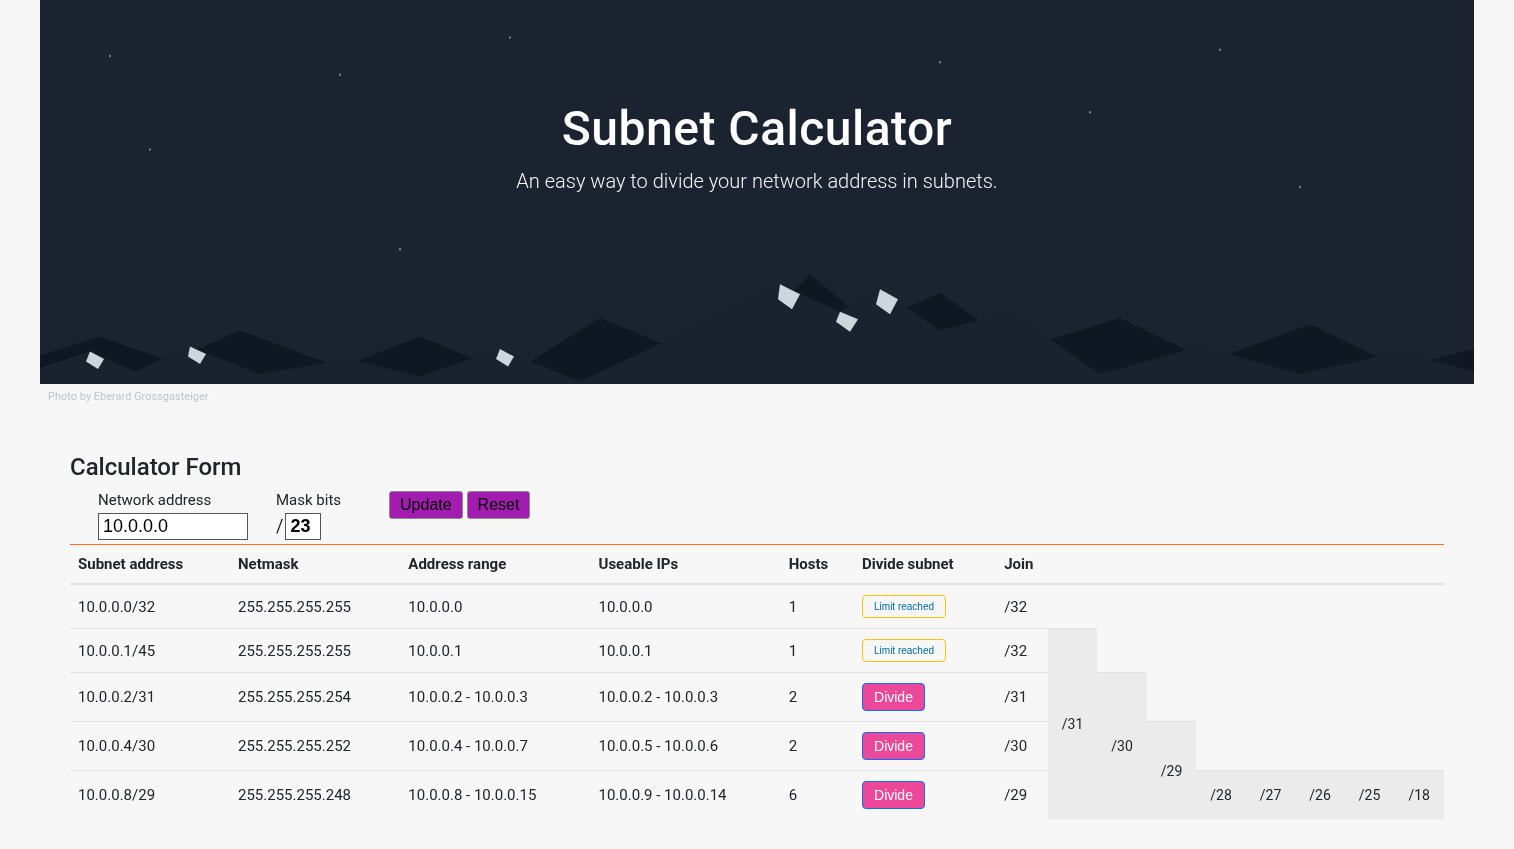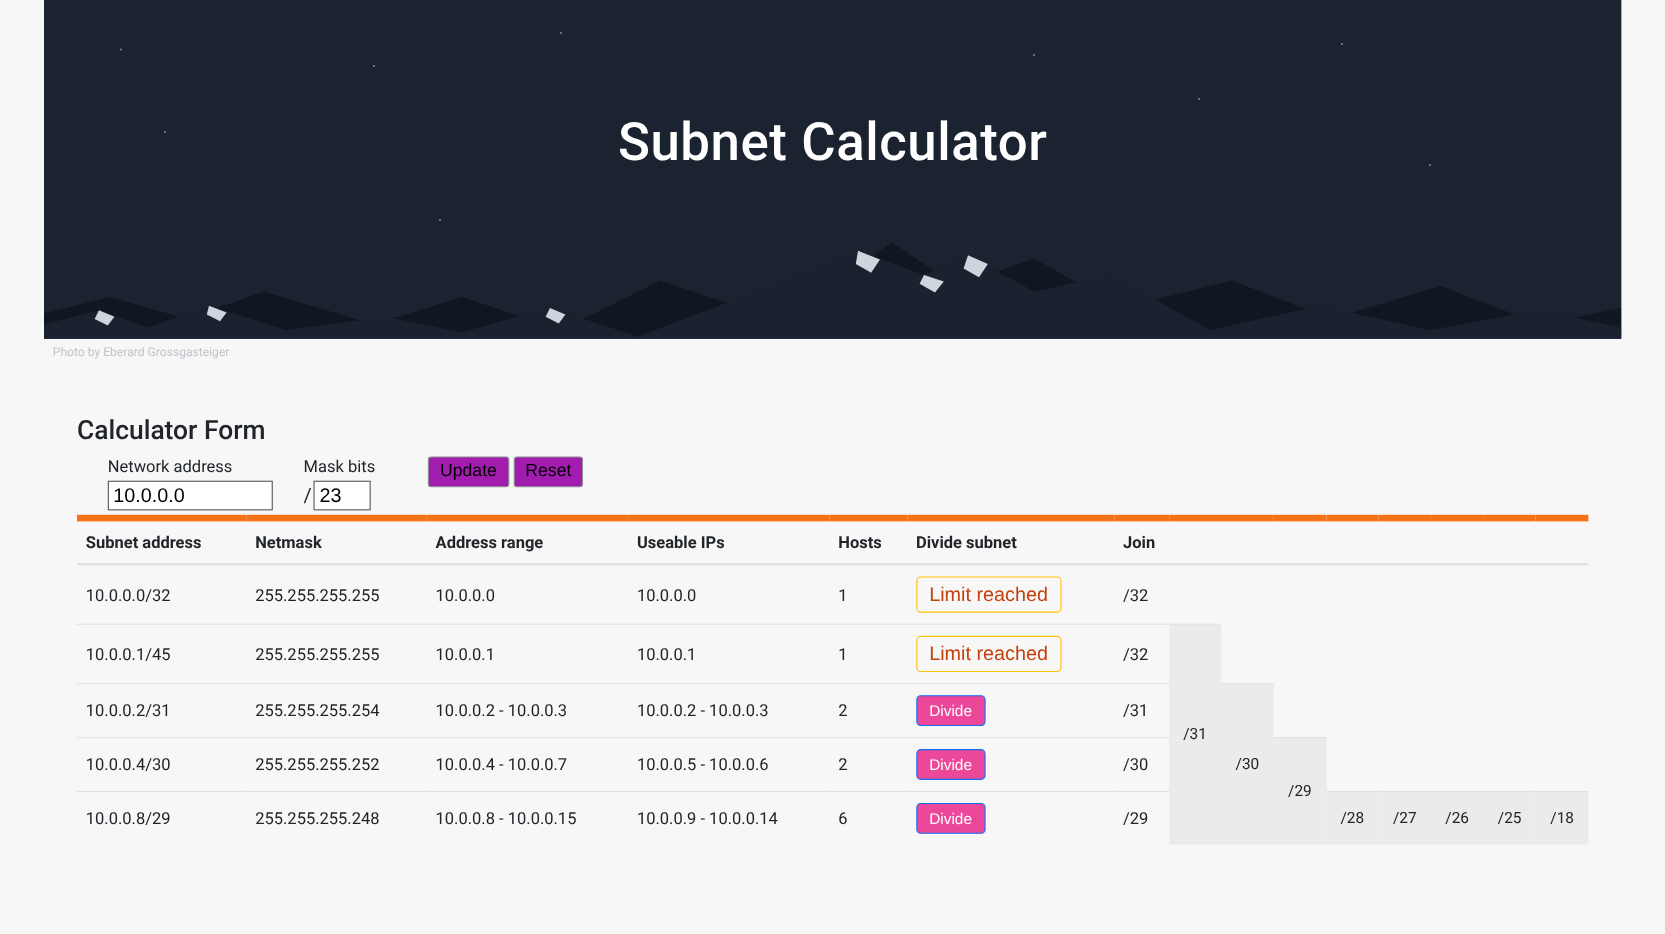--- a/index.html
+++ b/index.html
@@ -14,22 +14,22 @@
   .page {
     width: 1514px;
     margin: 0 auto;
     background: #f7f7f8;
   }
   .inner {
     margin: 0 40px;
   }
   .hero {
     position: relative;
-    height: 308px;
-    background: #0369a1;
+    height: 384px;
+    background: #8b5cf6;
     color: #fff;
     overflow: hidden;
   }
   .hero svg { position:absolute; inset:0; width:100%; height:100%; }
   .hero-content {
     position: relative;
     text-align: center;
     padding-top: 100px;
   }
   .hero h1 {
@@ -68,41 +68,41 @@
     font-size: 15px;
     margin-bottom: 4px;
   }
   .form-row input[type="text"] {
     font-size: 18px;
     padding: 2px 4px;
     border: 1px solid #555;
     background:#fff;
   }
   #netaddr { width: 150px; }
-  #maskbits { width: 52px; }
+  #maskbits { width: 36px; font-weight: bold; }
   .slash { font-size:18px; margin-right:2px; }
   .btn {
     font-size: 16px;
     padding: 4px 10px;
     background: #a21caf;
     border: 1px solid #8a8a8a;
     border-radius: 3px;
     cursor: pointer;
   }
   table.result {
     width: 100%;
     border-collapse: collapse;
     margin-top: 4px;
     font-size: 15px;
   }
   table.result th {
     text-align: left;
     font-weight: 700;
     padding: 10px 8px;
-    border-top: 6px solid #f97316;
+    border-top: 1px solid #f97316;
     border-bottom: 2px solid #dee2e6;
   }
   table.result td {
     padding: 10px 8px;
     border-top: 1px solid #dee2e6;
     vertical-align: middle;
   }
   td.join-cell {
     border-top: none;
     background: #ebebeb;
@@ -116,25 +116,25 @@
     background: #ec4899;
     color: #fff;
     border: 1px solid #0d6efd;
     border-radius: 4px;
     padding: 5px 11px;
     font-size: 14px;
     cursor:pointer;
   }
   .btn-outline-warning {
     background: transparent;
-    color: #c2410c;
+    color: #0369a1;
     border: 1px solid #ffc107;
     border-radius: 4px;
     padding: 5px 11px;
-    font-size: 18px;
+    font-size: 10px;
     cursor:default;
   }
 </style>
 </head>
 <body>
 
 <div class="page">
   <div class="inner">
 
     <div class="hero">
@@ -160,20 +160,21 @@
           <path d="M740,228 L760,236 L752,248 L738,240 Z"></path>
           <path d="M800,250 L818,256 L810,266 L796,258 Z"></path>
           <path d="M840,232 L858,240 L850,252 L836,244 Z"></path>
           <path d="M150,278 L166,284 L160,292 L148,286 Z"></path>
           <path d="M50,282 L64,288 L58,296 L46,290 Z"></path>
           <path d="M460,280 L474,286 L468,294 L456,288 Z"></path>
         </g>
       </svg>
       <div class="hero-content">
         <h1>Subnet Calculator</h1>
+        <p class="lead">An easy way to divide your network address in subnets.</p>
       </div>
     </div>
     <div class="credit">Photo by Eberard Grossgasteiger</div>
 
     <div class="section">
       <h2>Calculator Form</h2>
       <div class="form-row">
         <div class="form-group">
           <label for="netaddr">Network address</label>
           <input id="netaddr" type="text" value="10.0.0.0" style="">

